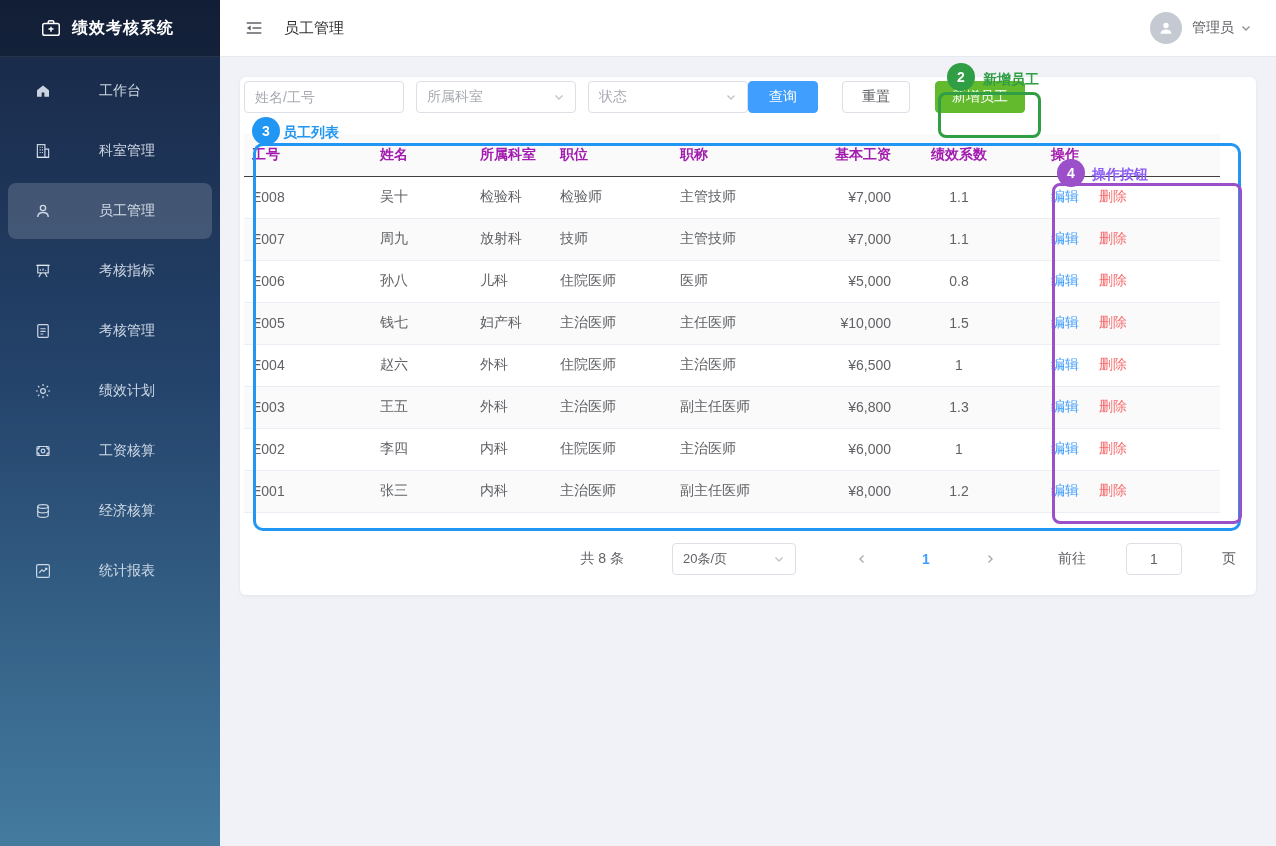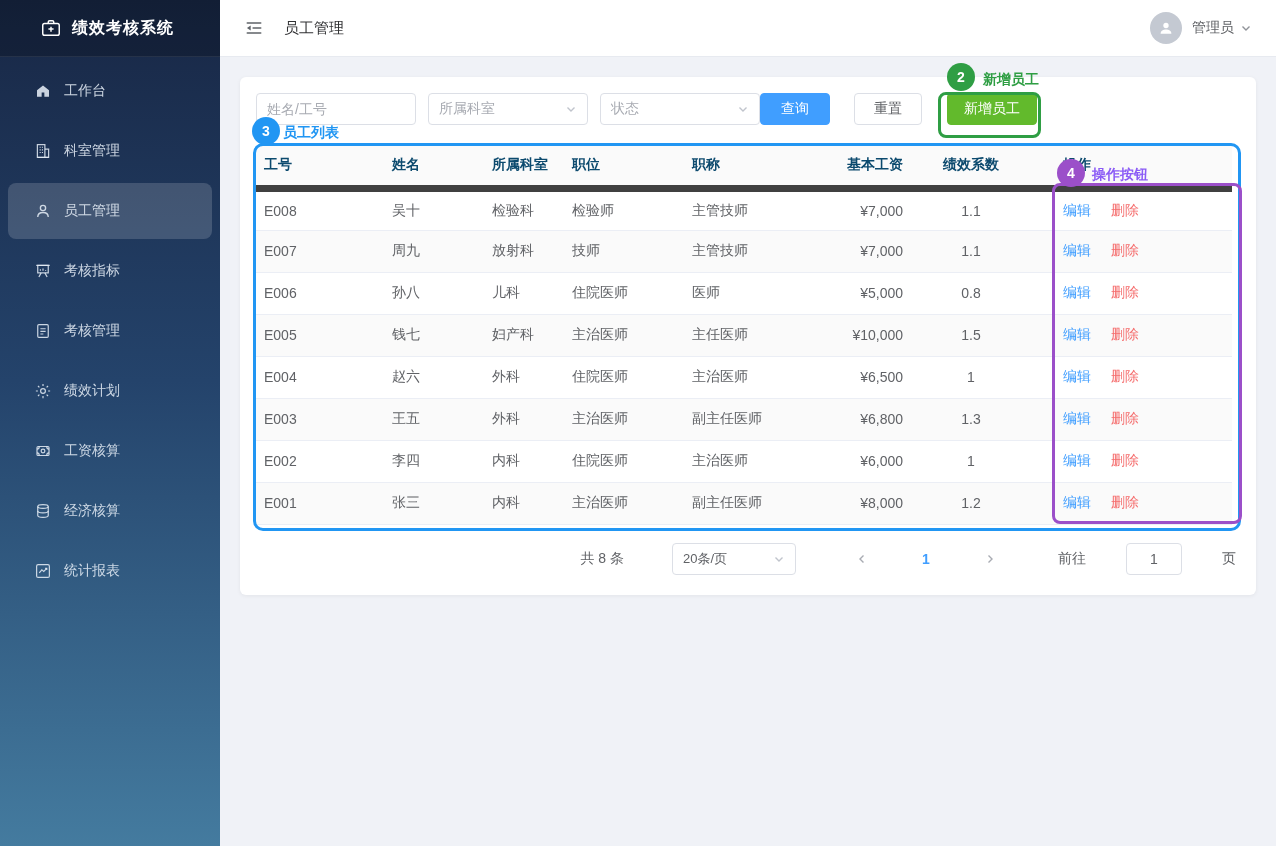--- a/index.html
+++ b/index.html
@@ -19,21 +19,21 @@
     background:rgba(0,0,0,0.22); border-bottom:1px solid rgba(255,255,255,0.08);
     color:#fff;
   }
   .logo-icon{ width:22px; height:22px; display:inline-flex; color:#fff; }
   .logo-icon svg{ width:22px; height:22px; }
   .logo-title{ font-size:16px; font-weight:bold; margin-left:10px; letter-spacing:1px; }
   .nav{ padding-top:6px; }
   .nav-item{
     height:56px; margin:0 8px 4px 8px; border-radius:8px;
     display:flex; align-items:center; padding-left:26px;
-    color:rgba(226,235,244,0.88); cursor:pointer;
+    color:rgba(226,235,244,0.88); cursor:pointer;gap:35px;
   }
   .nav-item.active{ background:rgba(255,255,255,0.16); }
   .nav-icon{ width:18px; height:18px; display:inline-flex; }
   .nav-icon svg{ width:18px; height:18px; }
   .nav-label{ margin-left:12px; font-size:14px; }
   
   .topbar{
     position:absolute; left:220px; top:0; width:1056px; height:57px;
     background:#fff; border-bottom:1px solid #e7eaf0;
     display:flex; align-items:center; padding:0 24px;
@@ -43,21 +43,21 @@
   .page-title{ margin-left:20px; font-size:15px; color:#303133; }
   .topbar-right{ margin-left:auto; display:flex; align-items:center; cursor:pointer; }
   .avatar{ width:32px; height:32px; border-radius:50%; background:#c4c9d2; display:flex; align-items:center; justify-content:center; }
   .avatar svg{ width:20px; height:20px; }
   .user-name{ margin:0 6px 0 10px; color:#606266; font-size:14px; }
   .caret{ width:12px; height:12px; color:#909399; display:inline-flex; }
   
   .card{
     position:absolute; left:240px; top:77px; width:1016px; height:518px;
     background:#fff; border-radius:6px; box-shadow:0 1px 4px rgba(0,0,0,0.06);
-    padding:16px;
+    padding:4px;
   }
   .filter-row{ display:flex; align-items:center; height:32px; }
   .el-input, .el-select{
     height:32px; border:1px solid #dcdfe6; border-radius:4px; background:#fff;
     display:flex; align-items:center; padding:0 10px; font-size:14px;
   }
   .el-input{ width:160px; }
   .el-input input{ border:none; outline:none; width:100%; font-size:14px; color:#606266; font-family:inherit; }
   .el-input input::placeholder{ color:#a8abb2; }
   .el-select{ width:160px; margin-left:12px; justify-content:space-between; cursor:pointer; }
@@ -66,22 +66,22 @@
   .btn{
     height:32px; border-radius:4px; border:1px solid #dcdfe6; background:#fff;
     color:#606266; font-size:14px; padding:0 19px; cursor:pointer; font-family:inherit;
   }
   .btn-primary{ background:#409eff; border-color:#409eff; color:#fff; margin-left:0; padding:0 20px; }
   .btn-reset{ margin-left:24px; }
   .btn-success{ background:#62ba2c; border-color:#62ba2c; color:#fff; margin-left:25px; padding:0 16px; }
   
   .emp-table{ width:976px; margin-top:21px; border-collapse:collapse; table-layout:fixed; font-size:14px; }
   .emp-table th{
-    height:42px; text-align:left; font-weight:bold; color:#0c4a6e;
-    background:#fafafa; border-bottom:7px solid #404040; padding-left:8px;
+    height:42px; text-align:left; font-weight:bold; color:#a21caf;
+    background:#fafafa; border-bottom:1px solid #404040; padding-left:8px;
   }
   .emp-table td{
     height:42px; color:#606266; border-bottom:1px solid #ebeef5; padding-left:8px;
   }
   .emp-table tbody tr:nth-child(even){ background:#fafafa; }
   .emp-table .num{ text-align:right; padding-right:8px; padding-left:0; }
   .emp-table .center{ text-align:center; padding-left:0; }
   .emp-table .ops{ padding-left:32px; }
   .link{ cursor:pointer; text-decoration:none; }
   .link.edit{ color:#409eff; }

